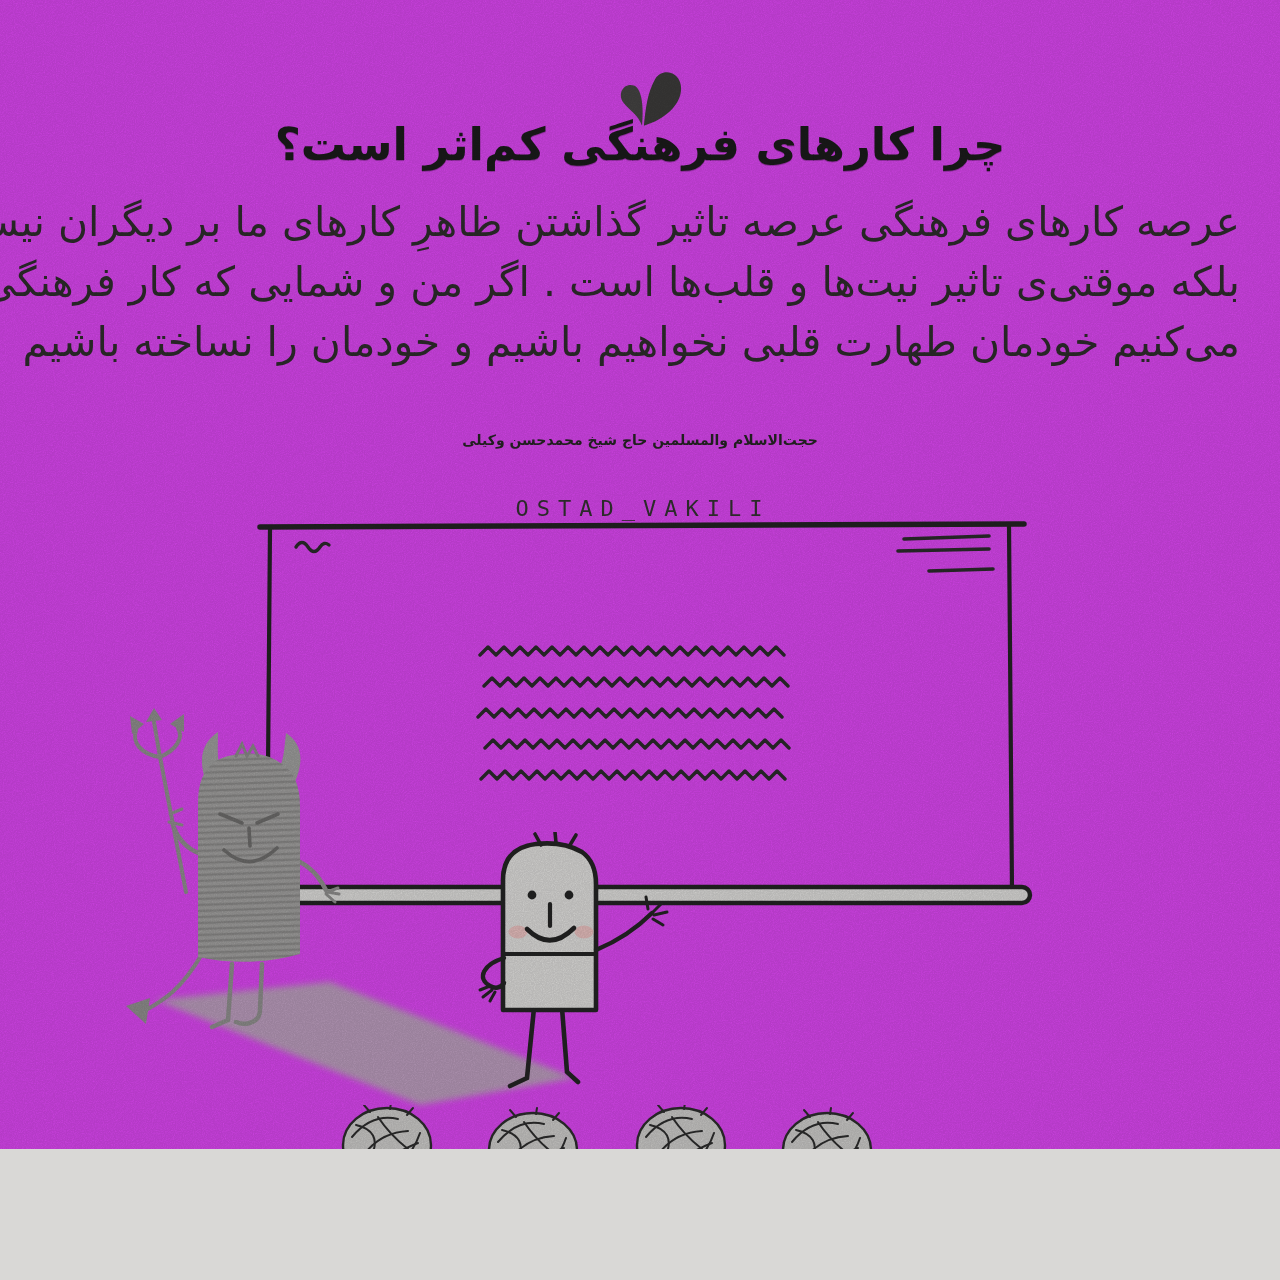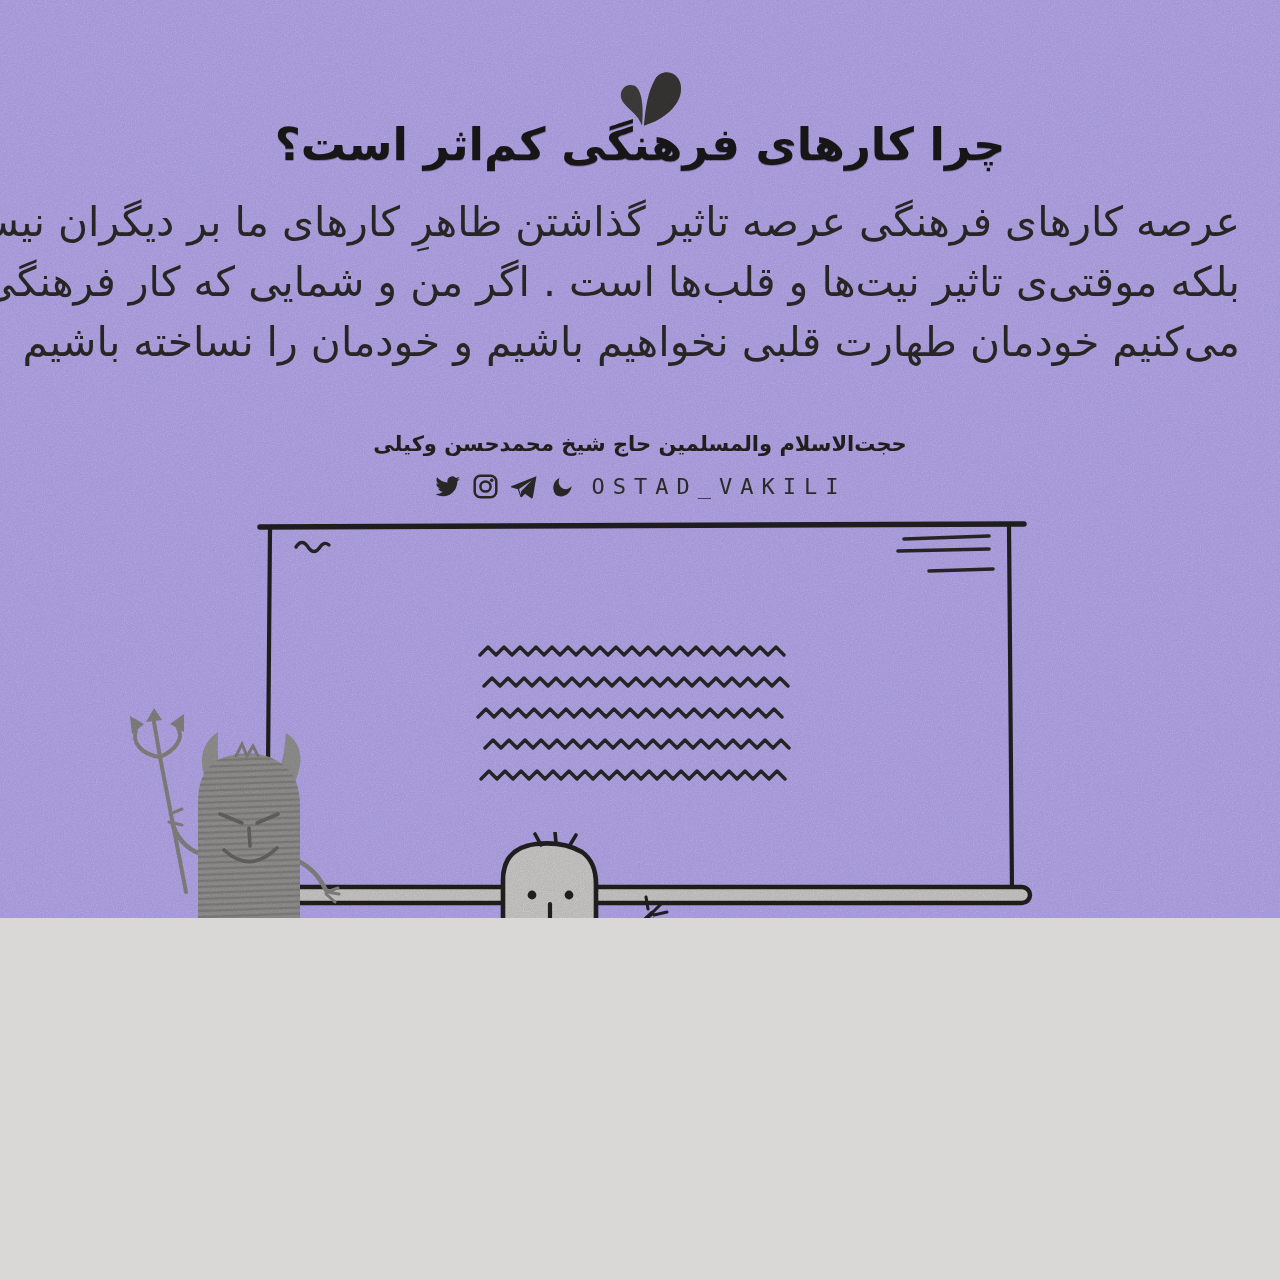--- a/index.html
+++ b/index.html
@@ -3,22 +3,22 @@
 <meta charset="utf-8">
 <style>
   html,body{margin:0;padding:0;}
   body{
     width:1280px;height:1280px;
     background:#d9d8d6;
     font-family:"DejaVu Sans", sans-serif;
     overflow:hidden;
   }
   .canvas{
-    position:relative;width:1280px;height:918px;
-    background:#c4b5fd;overflow:hidden;
+    position:relative;width:1280px;height:1149px;
+    background:#d946ef;overflow:hidden;
   }
   
   .drops{position:absolute;left:600px;top:60px;width:84px;height:70px;}
   .title{
     position:absolute;left:0;right:0;top:118px;
     text-align:center;direction:rtl;
     font-size:45px;font-weight:bold;color:#1b1b1b;
     letter-spacing:-1px;
     text-shadow:0 1px 0 rgba(0,0,0,.25);
     margin:0;
@@ -27,25 +27,25 @@
     position:absolute;left:40px;right:40px;top:192px;
     text-align:center;direction:rtl;
   }
   .quote p{
     margin:0;font-size:41px;line-height:60px;color:#2e2d2c;
     white-space:nowrap;
   }
   .attrib{
     position:absolute;left:0;right:0;top:432px;
     text-align:center;direction:rtl;
-    font-size:21px;font-weight:bold;color:#262524;
+    font-size:14px;font-weight:bold;color:#262524;
   }
   .social{
     position:absolute;left:0;right:0;top:468px;height:36px;
-    display:flex;align-items:center;justify-content:center;gap:11px;
+    display:flex;align-items:center;justify-content:center;gap:11px;flex-direction:column;
   }
   .social svg{display:block;}
   .handle{
     font-family:"DejaVu Sans Mono", monospace;
     font-size:22px;color:#333231;letter-spacing:8px;
     margin-left:6px;
   }
   
   .abs{position:absolute;}
   .grain{position:absolute;inset:0;pointer-events:none;z-index:50;}

